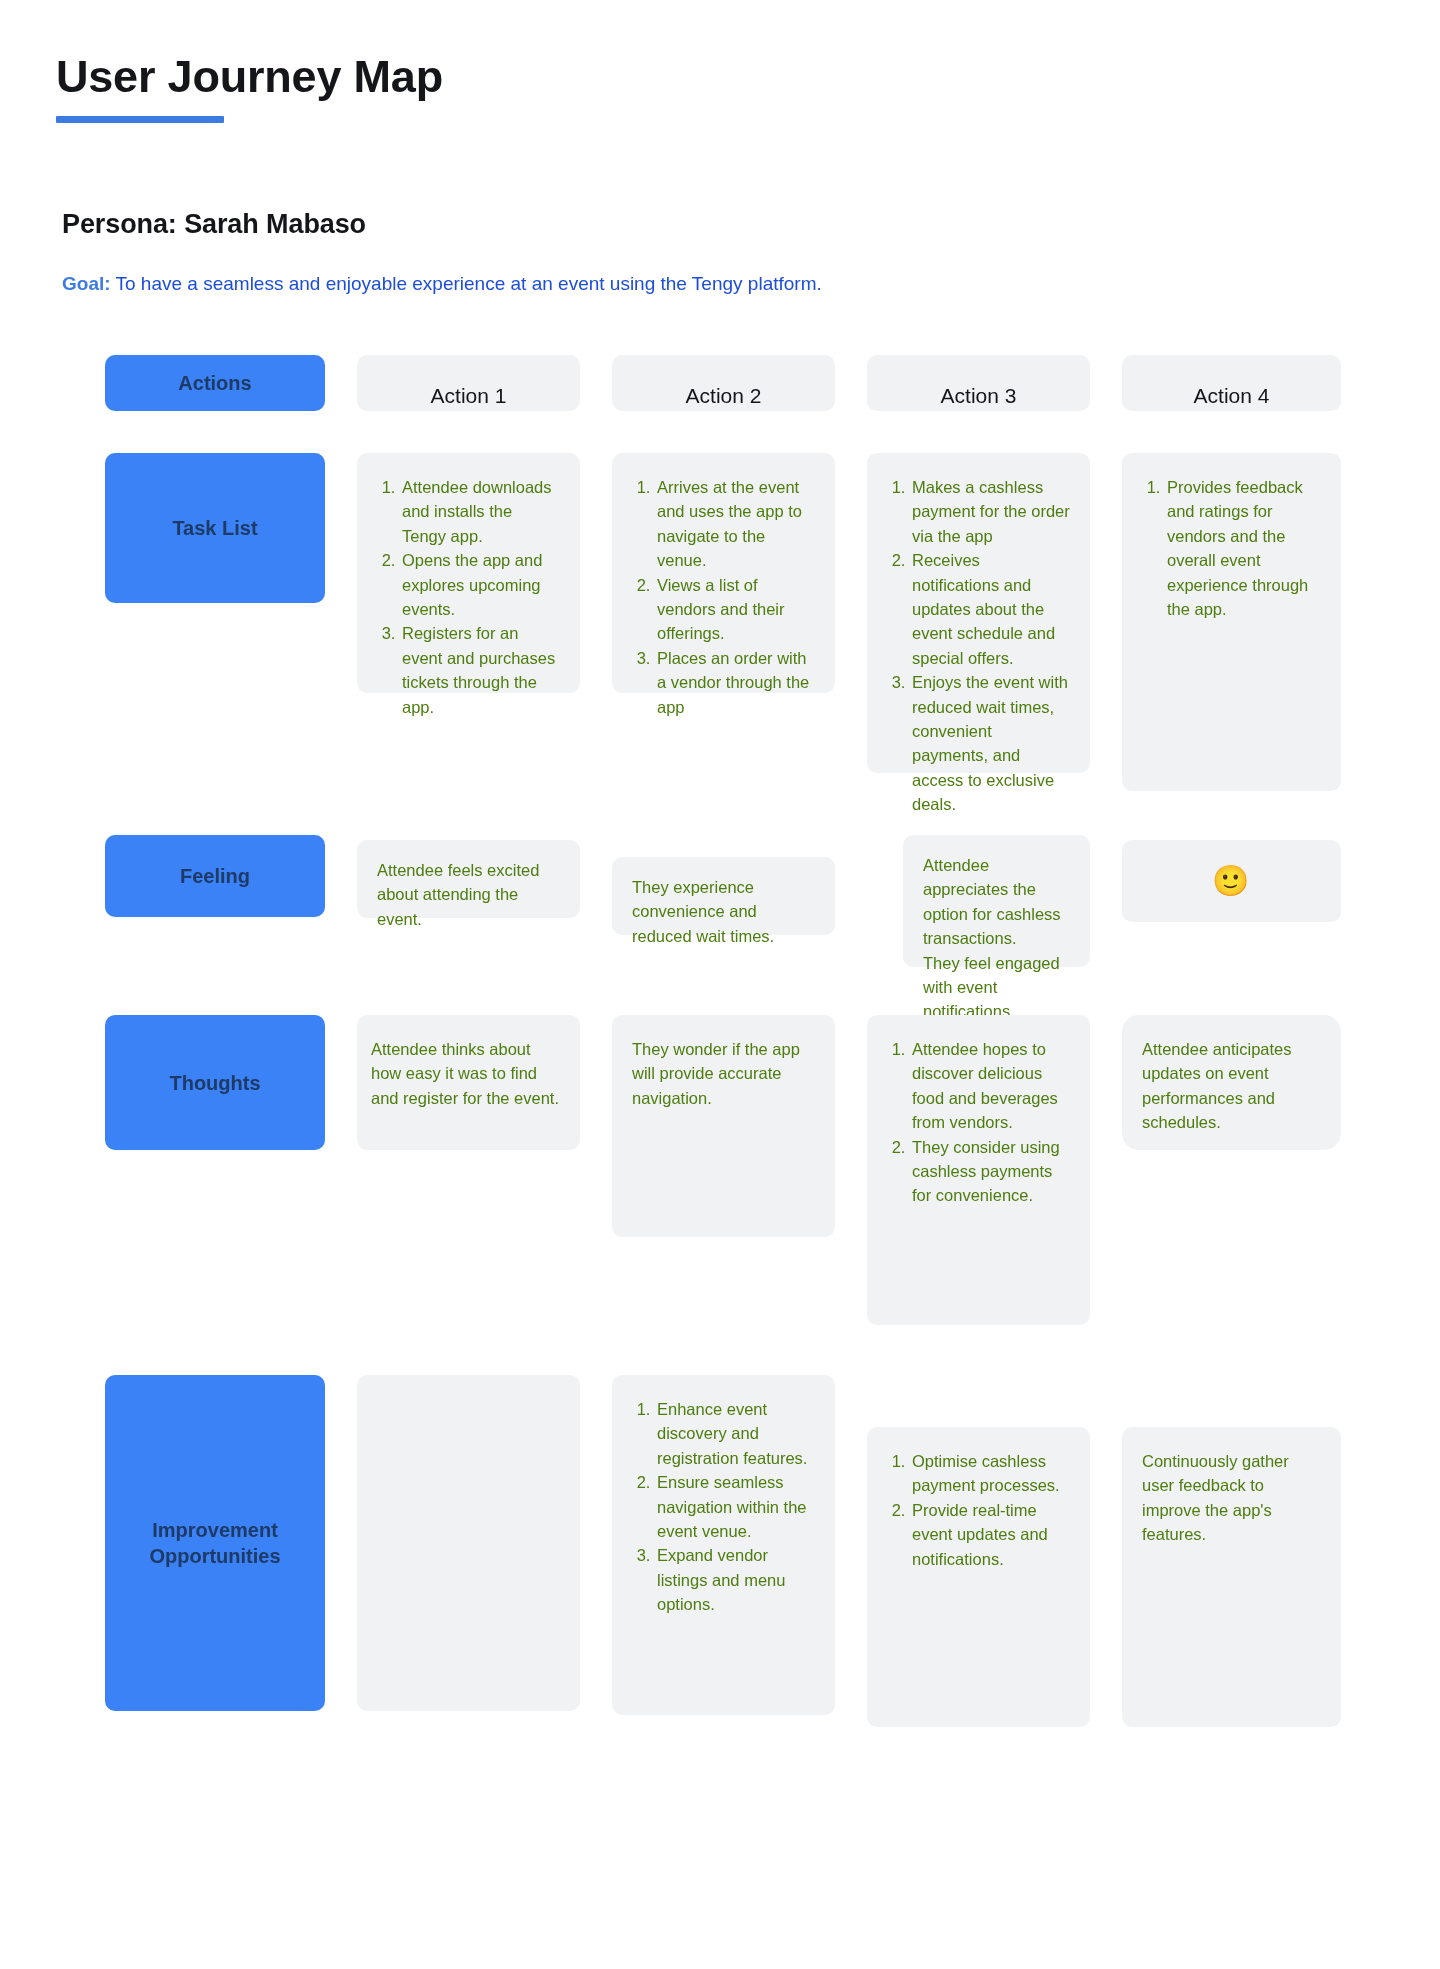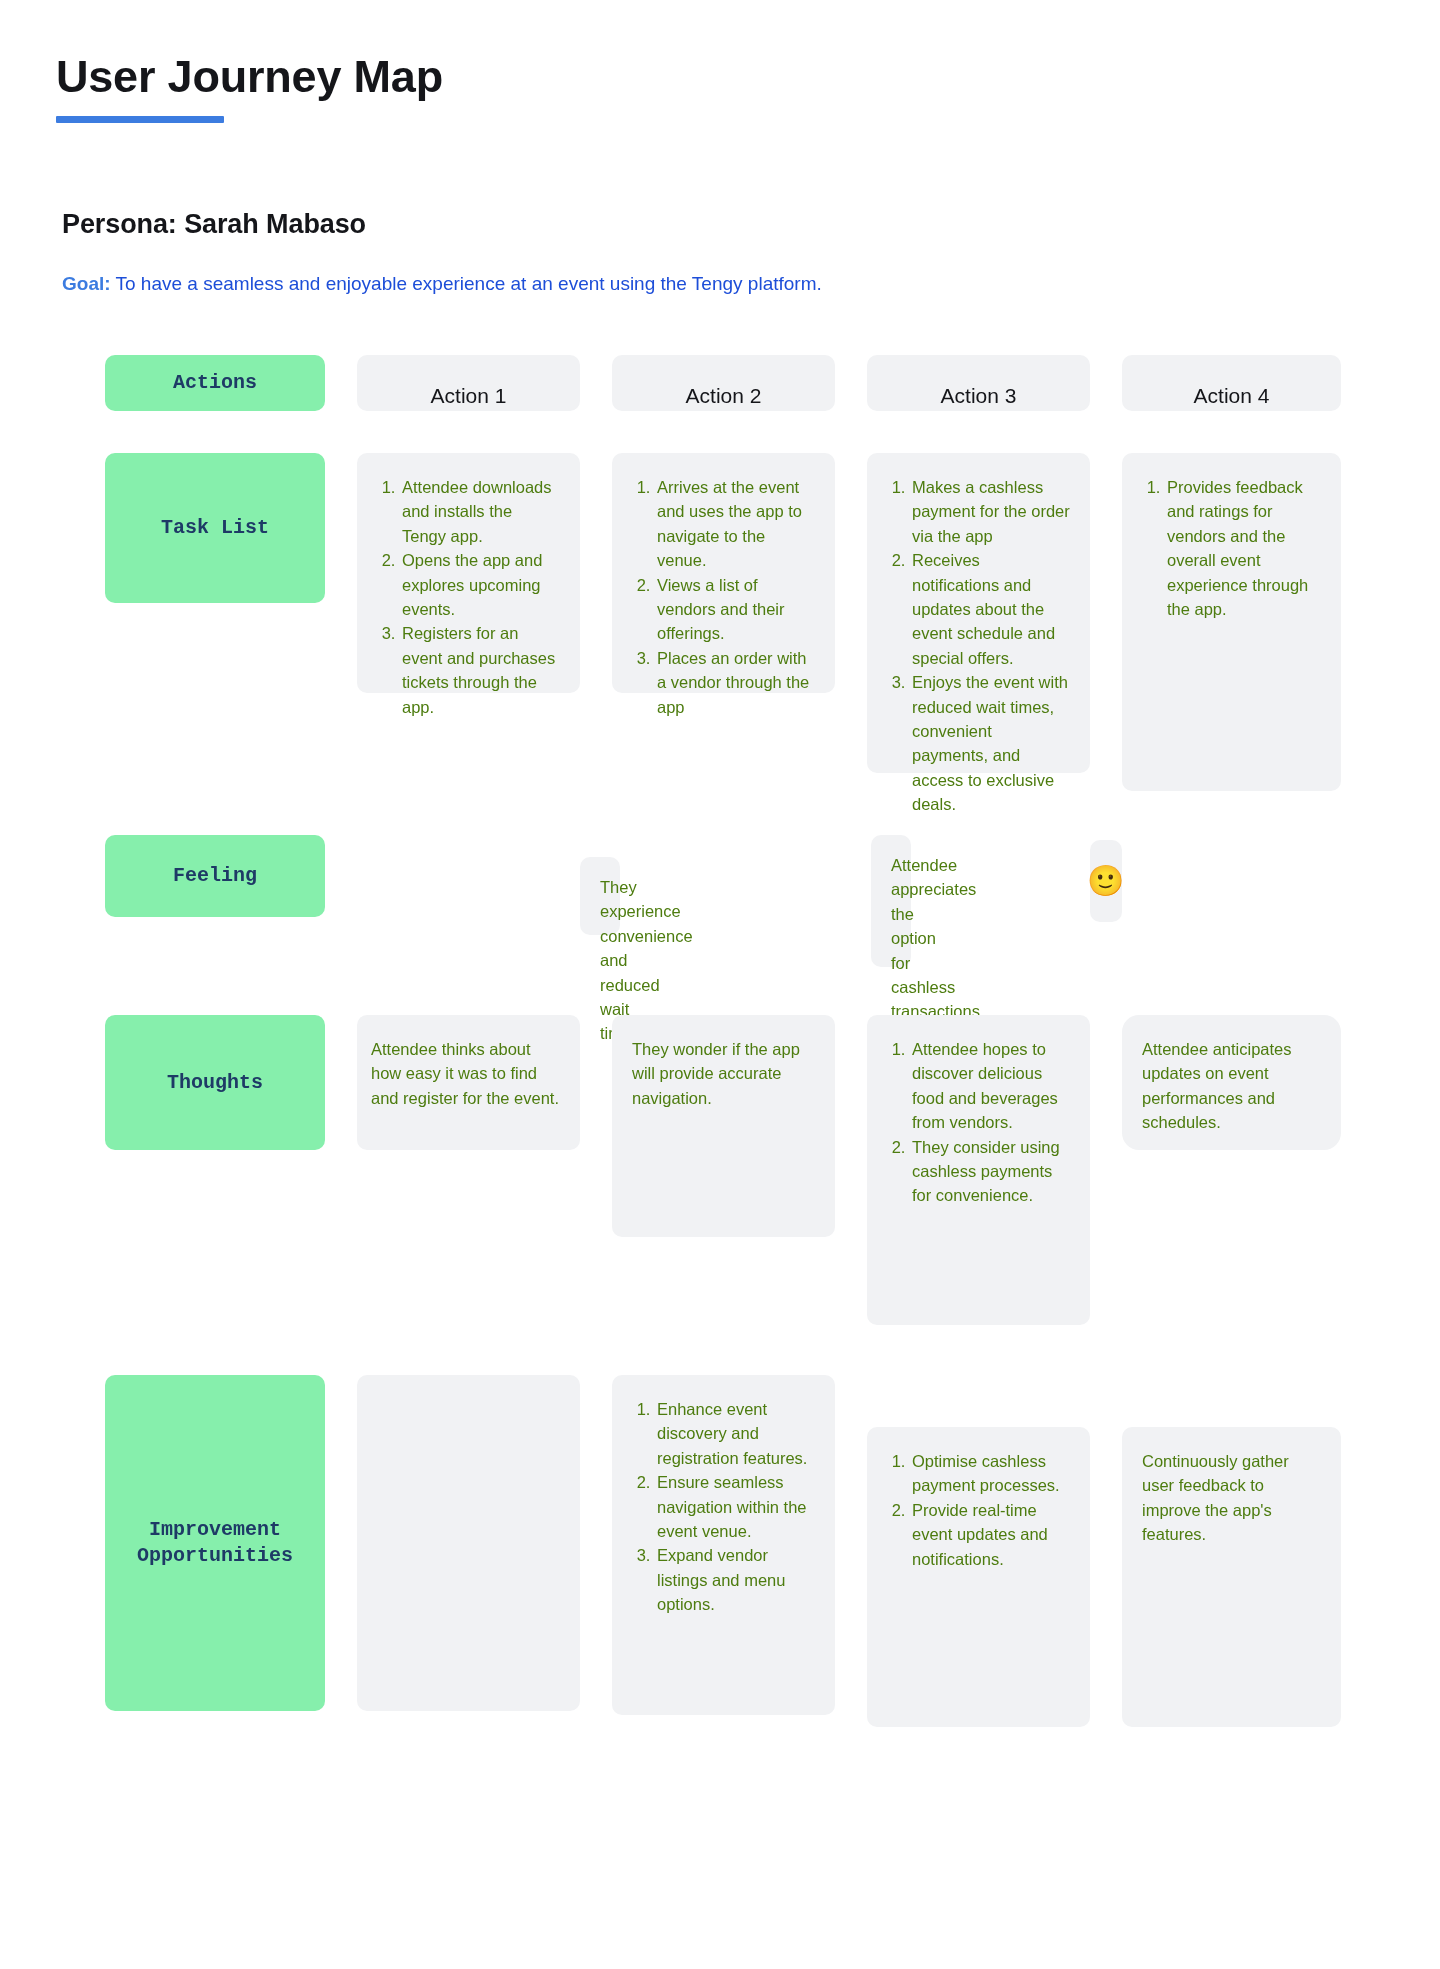--- a/index.html
+++ b/index.html
@@ -65,21 +65,21 @@
     display: grid;
     grid-template-columns: 220px 32px 223px 32px 223px 32px 223px 32px 219px;
     align-items: start;
   }
   .spacer { width: 100%; }
 
   .card {
     border-radius: 10px;
     background: #f1f2f4;
   }
-  .card.blue { background: #86efac; font-family: Liberation Mono, monospace; }
+  .card.blue { background: #3b82f6; }
 
   
   .row-header .card {
     height: 56px;
     display: flex;
     align-items: center;
     justify-content: center;
   }
   .col-head-text {
     font-size: 21px;
@@ -253,20 +253,23 @@
         </ol>
       </div>
     </div>
 
     <div class="row row-feeling">
       <div class="card blue label-cell h-feeling-label">
         <span class="row-label-text">Feeling</span>
       </div>
       <div class="spacer"></div>
 
+      <div class="card cell-body hf-c1 off-feeling-c1 tight">
+        <p>Attendee feels excited about attending the event.</p>
+      </div>
       <div class="spacer"></div>
 
       <div class="card cell-body hf-c2 off-feeling-c2 tight">
         <p>They experience convenience and reduced wait times.</p>
       </div>
       <div class="spacer"></div>
 
       <div class="card cell-body hf-c3 off-feeling-c3 tight">
         <p style="white-space:pre-line">Attendee appreciates the option for cashless transactions.
 They feel engaged with event notifications.</p>

